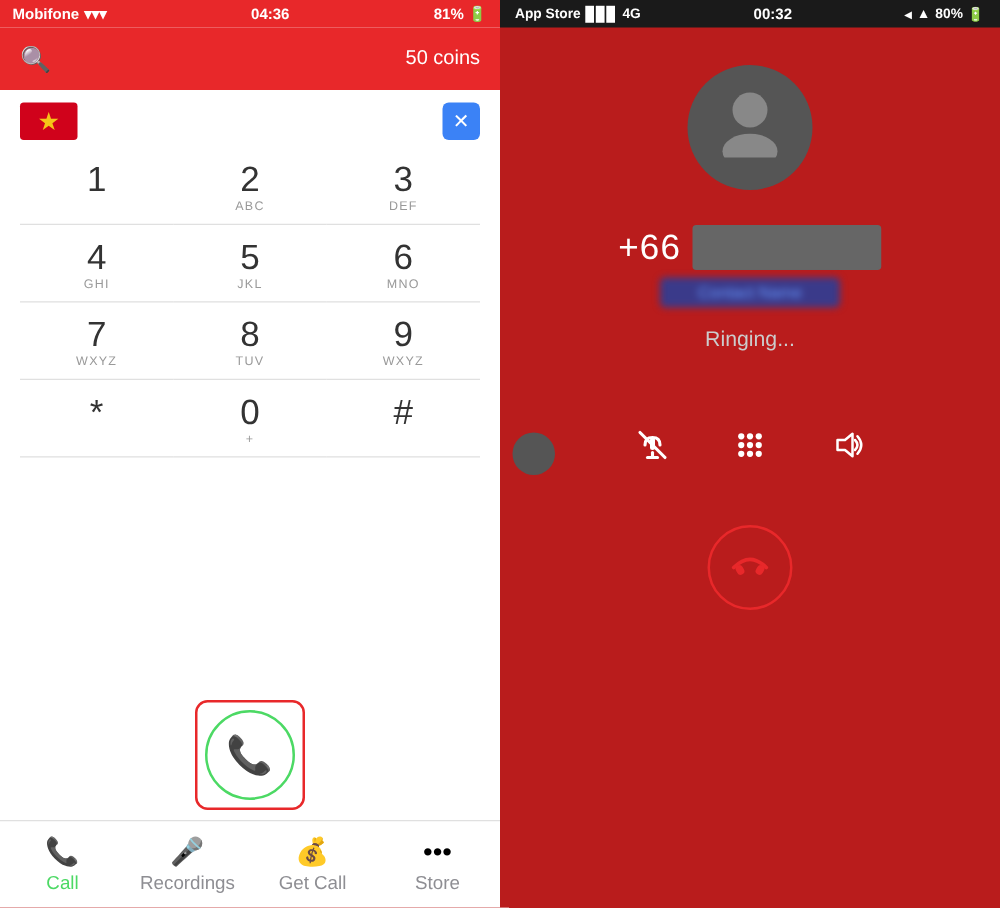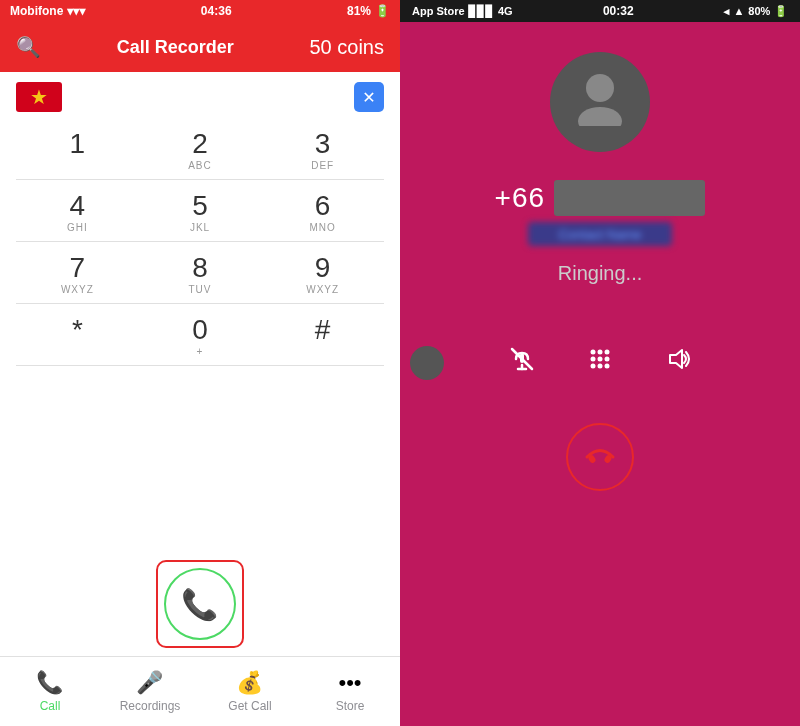--- a/index.html
+++ b/index.html
@@ -32,21 +32,21 @@
     .header {
       background: #e8282a;
       height: 50px;
       display: flex;
       align-items: center;
       justify-content: space-between;
       padding: 0 16px;
       color: white;
     }
     .header-title { font-size: 18px; font-weight: 600; color: white; }
-    .header-coins { font-size: 20px; color: white; }
+    .header-coins { font-size: 16px; color: white; }
     .search-icon-header { font-size: 20px; color: white; }
 
     
     .flag-row {
       display: flex;
       align-items: center;
       justify-content: space-between;
       padding: 10px 16px 6px;
     }
     .flag-box {
@@ -124,29 +124,29 @@
       flex: 1;
       display: flex;
       flex-direction: column;
       align-items: center;
       justify-content: center;
       gap: 3px;
       cursor: pointer;
       padding: 6px 0;
     }
     .tab-icon { font-size: 22px; }
-    .tab-label { font-size: 12px; color: #8e8e93; }
+    .tab-label { font-size: 15px; color: #8e8e93; }
     .tab-label.active { color: #4cd964; }
     .tab-icon.active { color: #4cd964; }
 
     
     .right-panel {
       width: 400px;
       height: 726px;
-      background: #be185d;
+      background: #b91c1c;
       display: flex;
       flex-direction: column;
       position: relative;
     }
 
     
     .status-bar-right {
       height: 22px;
       display: flex;
       align-items: center;
@@ -181,21 +181,21 @@
     
     .caller-number {
       color: white;
       font-size: 28px;
       font-weight: 300;
       letter-spacing: 1px;
       margin-bottom: 6px;
     }
     .call-status {
       color: #ccc;
-      font-size: 20px;
+      font-size: 17px;
       margin-bottom: 40px;
     }
 
     
     .side-btn {
       position: absolute;
       left: 10px;
       top: 50%;
       transform: translateY(-50%);
       width: 34px; height: 34px;
@@ -243,21 +243,20 @@
     </div>
     <span>04:36</span>
     <div class="status-left-info">
       <span>81%</span>
       <span>🔋</span>
     </div>
   </div>
 
   <div class="header">
     <span class="search-icon-header">🔍</span>
-    <span class="header-title">Call Recorder</span>
     <span class="header-coins">50 coins</span>
   </div>
 
   <div class="flag-row">
     <div class="flag-box">
       <span class="flag-star">★</span>
     </div>
     <div class="delete-btn">
       <span>✕</span>
     </div>

